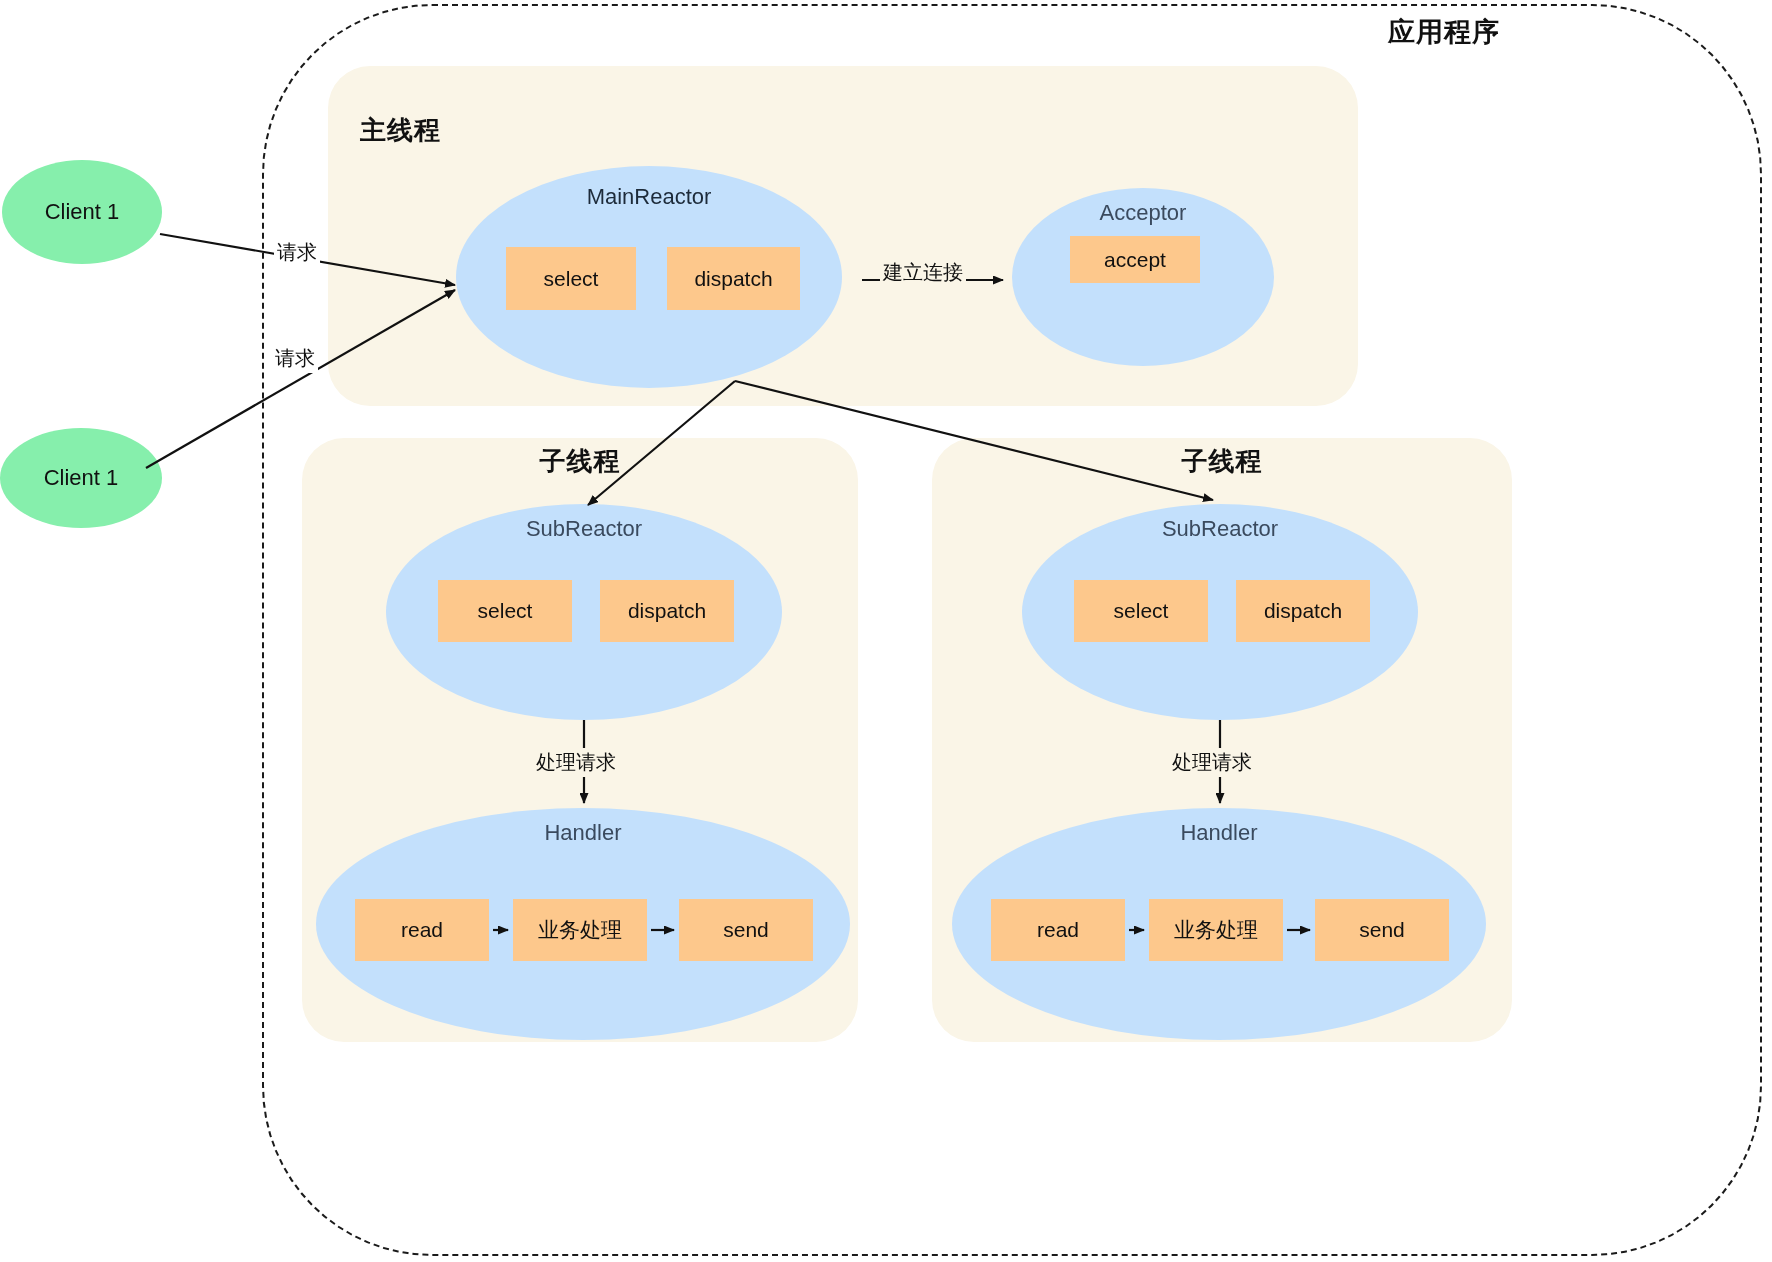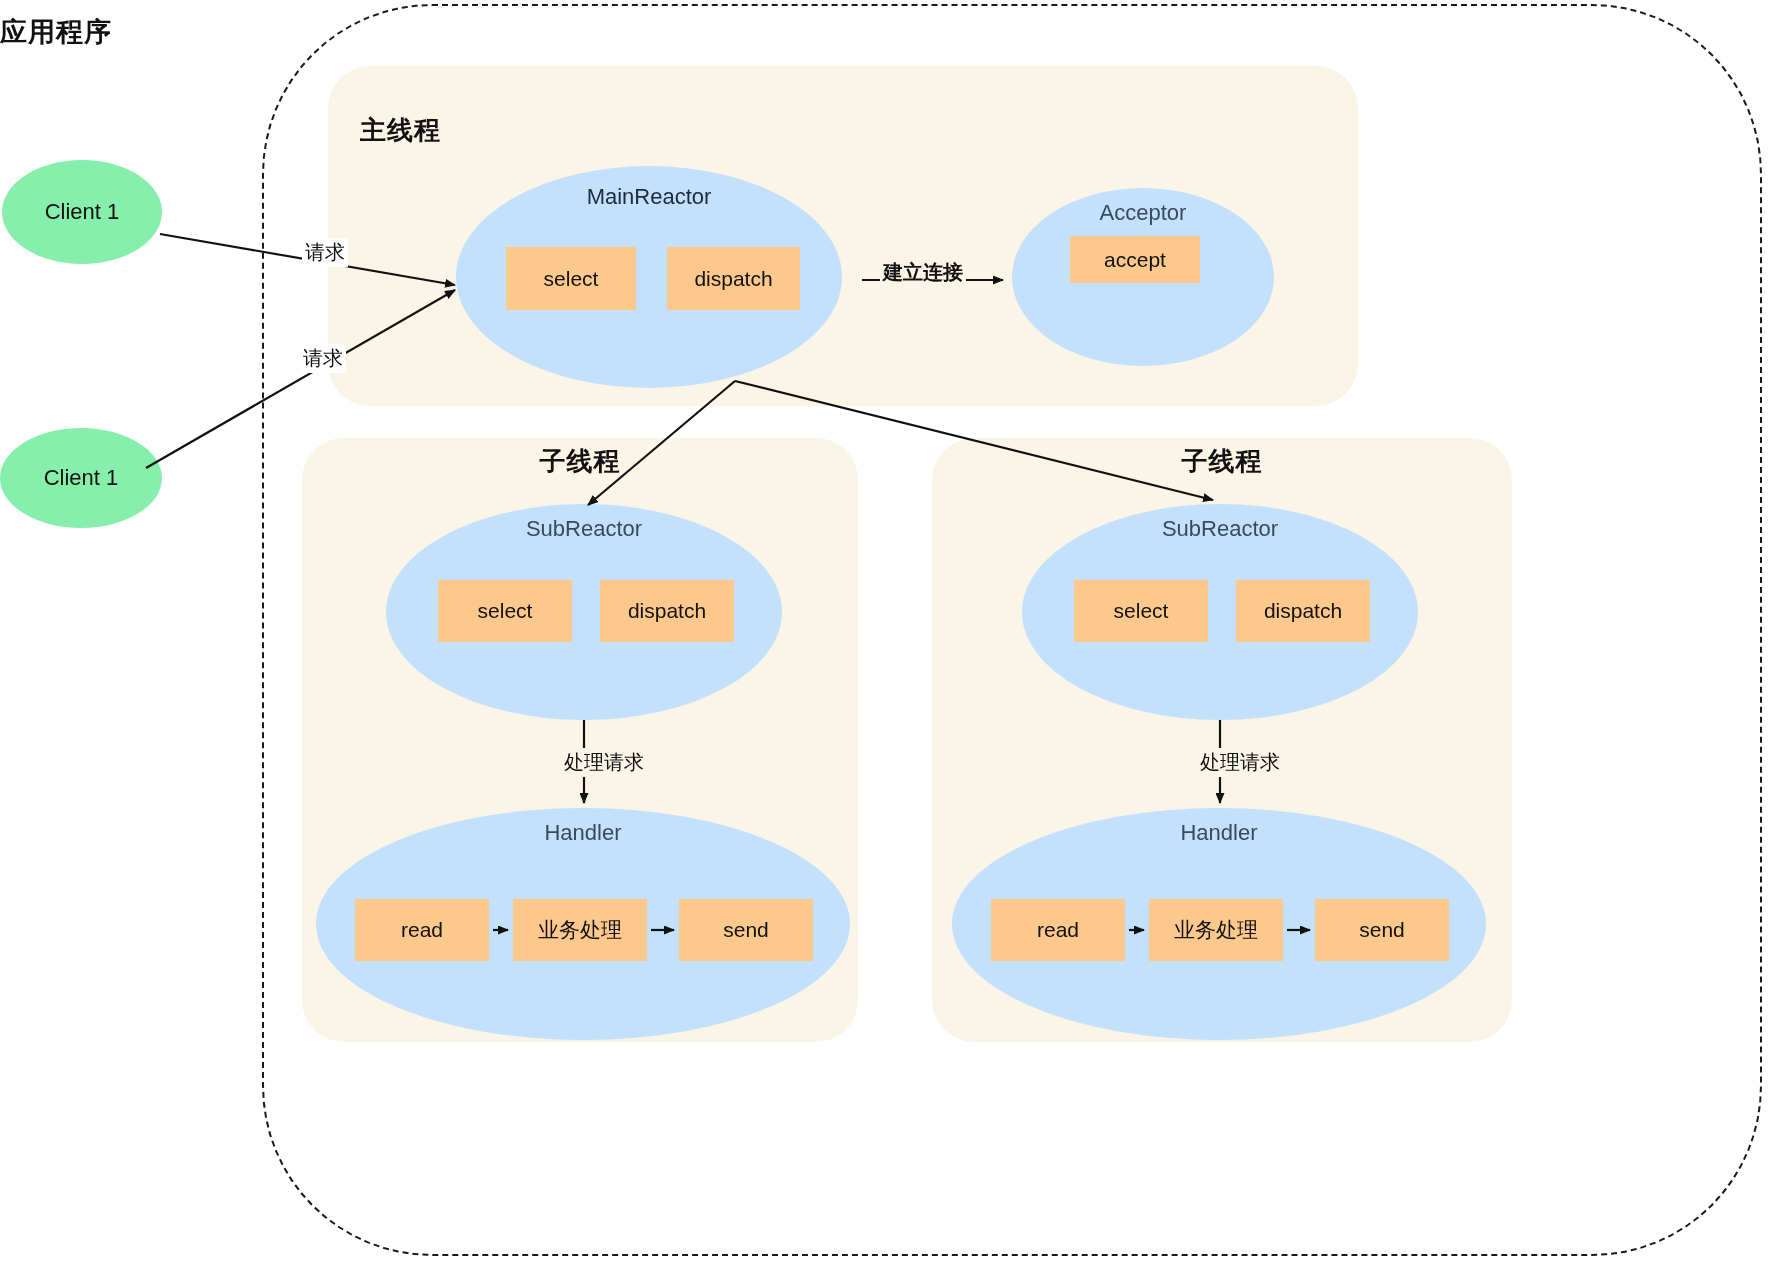--- a/index.html
+++ b/index.html
@@ -35,21 +35,21 @@
     border-radius: 170px;
     box-sizing: border-box;
     background: transparent;
     z-index: 1;
   }
   .app-title {
     position: absolute;
     left: 0;
     top: 14px;
     width: 1500px;
-    text-align: left;
+    text-align: right;
     font-size: 27px;
     font-weight: bold;
     color: #111111;
     letter-spacing: 1px;
     z-index: 3;
   }
 
   
   .thread-panel {
     position: absolute;
@@ -158,25 +158,24 @@
 
   
   .edge-label {
     position: absolute;
     background: #ffffff;
     font-size: 20px;
     color: #111111;
     padding: 1px 3px;
     white-space: nowrap;
     z-index: 6;
-    margin-left: 28px;
   }
   #lbl-req-1  { left: 274px;  top: 238px; }
   #lbl-req-2  { left: 272px;  top: 344px; }
-  #lbl-conn   { left: 852px;  top: 258px; background: #faf5e7; font-weight: bold; }
+  #lbl-conn   { left: 880px;  top: 258px; background: #faf5e7; }
   #lbl-proc-1 { left: 533px;  top: 748px; background: #faf5e7; }
   #lbl-proc-2 { left: 1169px; top: 748px; background: #faf5e7; }
 </style>
 </head>
 <body>
 
 <div id="stage">
 
   <div class="app-container"></div>
   <div class="app-title">应用程序</div>

